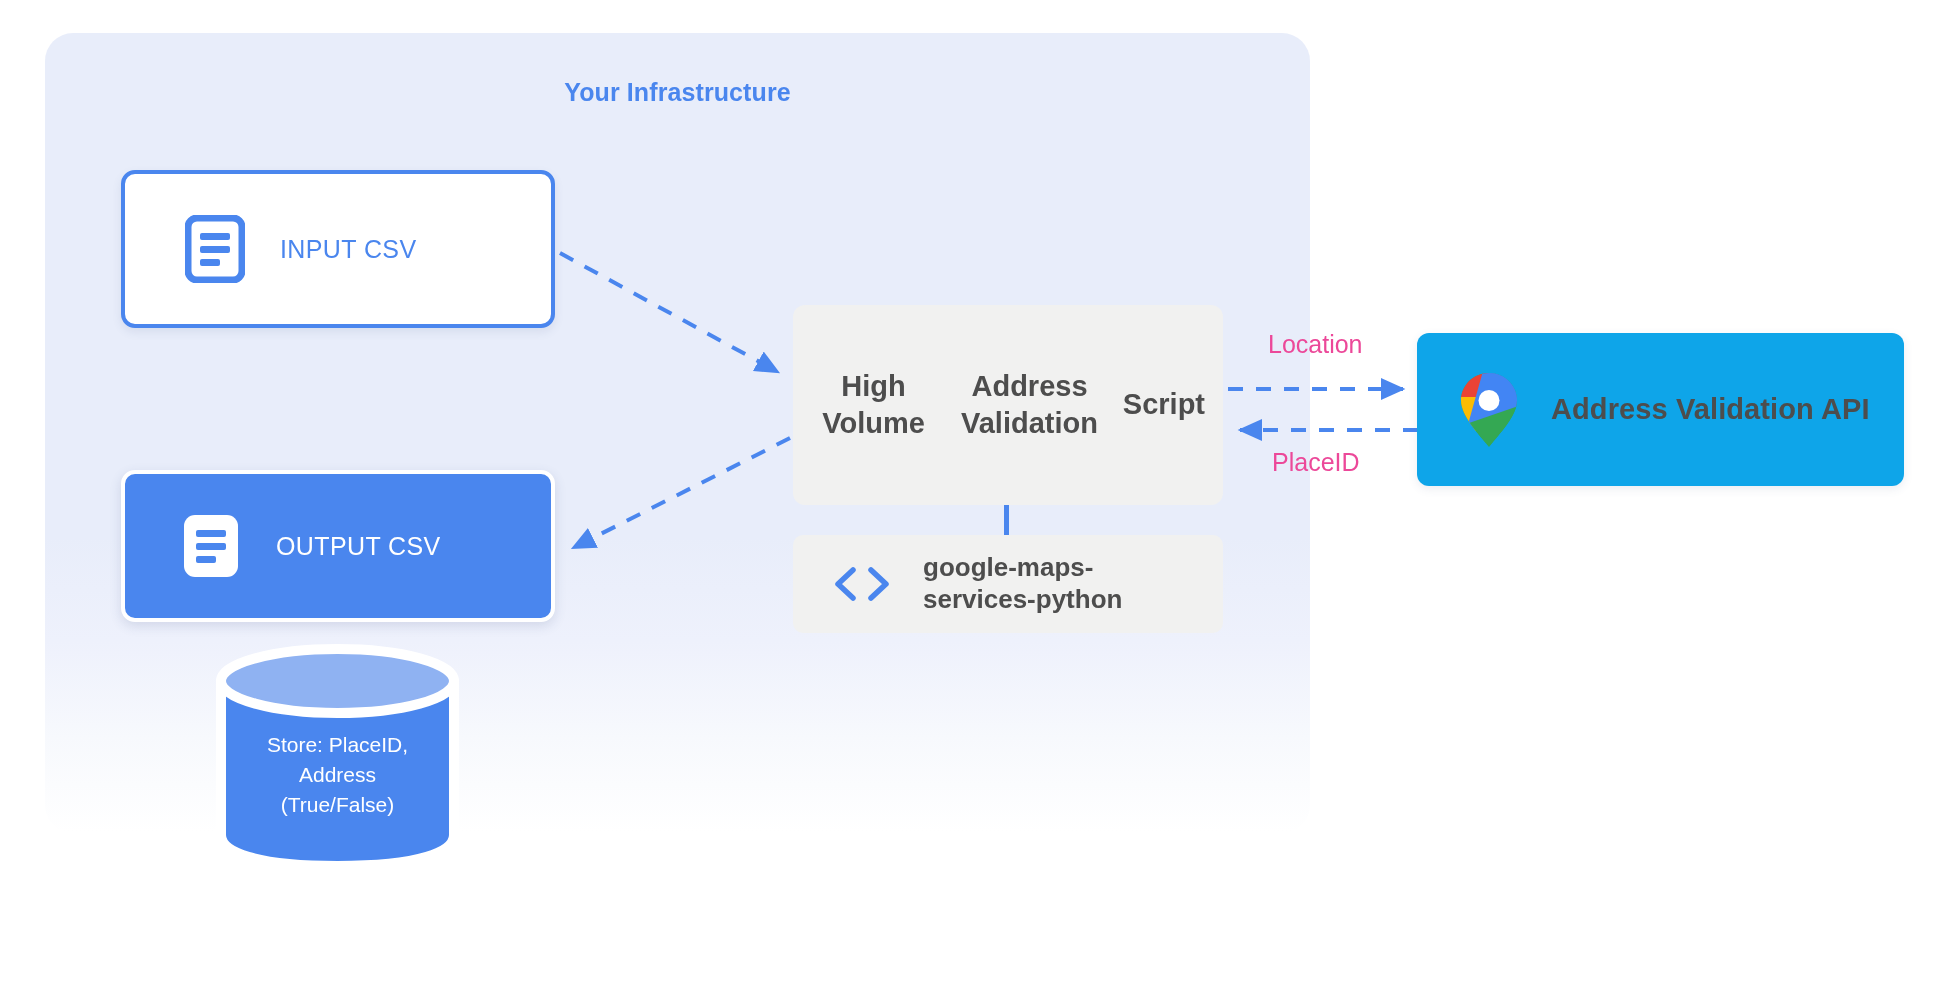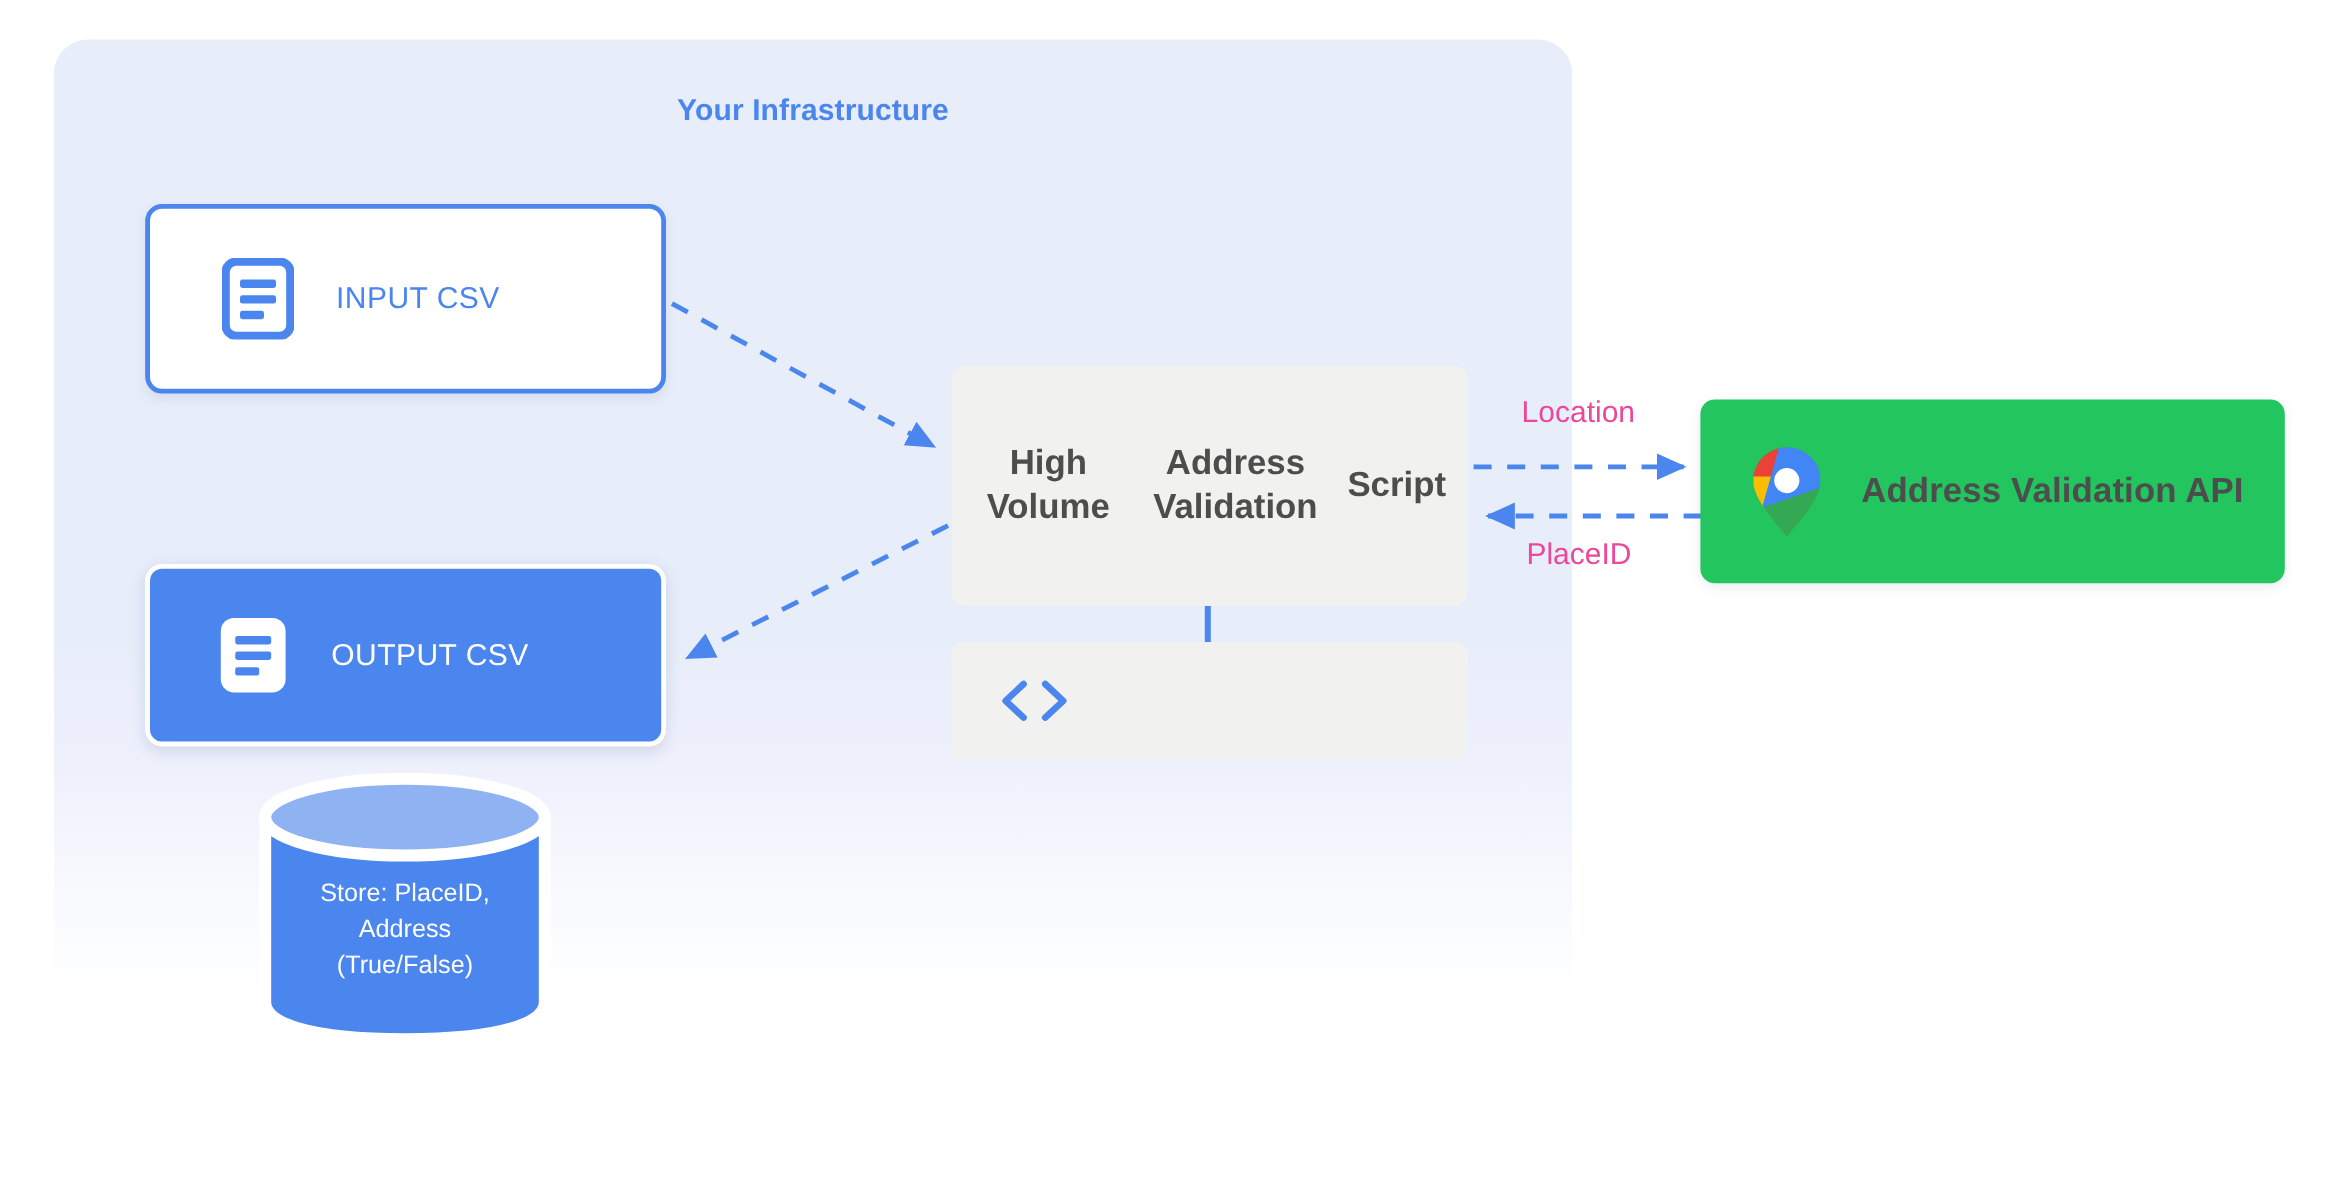--- a/index.html
+++ b/index.html
@@ -139,21 +139,21 @@
     margin-left: 32px;
   }
   .code-icon { width: 58px; height: 38px; flex: 0 0 auto; }
 
   
   #api-card {
     left: 1417px;
     top: 333px;
     width: 487px;
     height: 153px;
-    background: #22c55e;
+    background: #0ea5e9;
     border-radius: 12px;
     box-shadow: 0 3px 10px rgba(60,80,130,0.10);
     padding-left: 40px;
     align-items: center;
   }
   #api-card .api-label {
     font-size: 29px;
     font-weight: bold;
     color: #4d4d4d;
     margin-left: 30px;
@@ -249,20 +249,24 @@
     <div class="script-text">Script</div>
   </div>
 
   <div id="script-connector"></div>
 
   <div class="card" id="library-box">
     <svg class="code-icon" viewBox="0 0 58 38" xmlns="http://www.w3.org/2000/svg">
       <polyline points="20,5 5,19 20,33" fill="none" stroke="#4a86ee" stroke-width="5.5" stroke-linecap="round" stroke-linejoin="round"></polyline>
       <polyline points="38,5 53,19 38,33" fill="none" stroke="#4a86ee" stroke-width="5.5" stroke-linecap="round" stroke-linejoin="round"></polyline>
     </svg>
+    <div>
+      <div class="lib-label">google-maps-</div>
+      <div class="lib-label">services-python</div>
+    </div>
   </div>
 
   <div class="card" id="api-card">
     <svg class="pin-icon" viewBox="0 0 64 78" xmlns="http://www.w3.org/2000/svg">
       <defs>
         <clipPath id="pinclip">
           <path d="M32,2 C47.5,2 60,14.3 60,29.6 C60,45 43,62 32,76 C21,62 4,45 4,29.6 C4,14.3 16.5,2 32,2 Z"></path>
         </clipPath>
       </defs>
       <g clip-path="url(#pinclip)">

